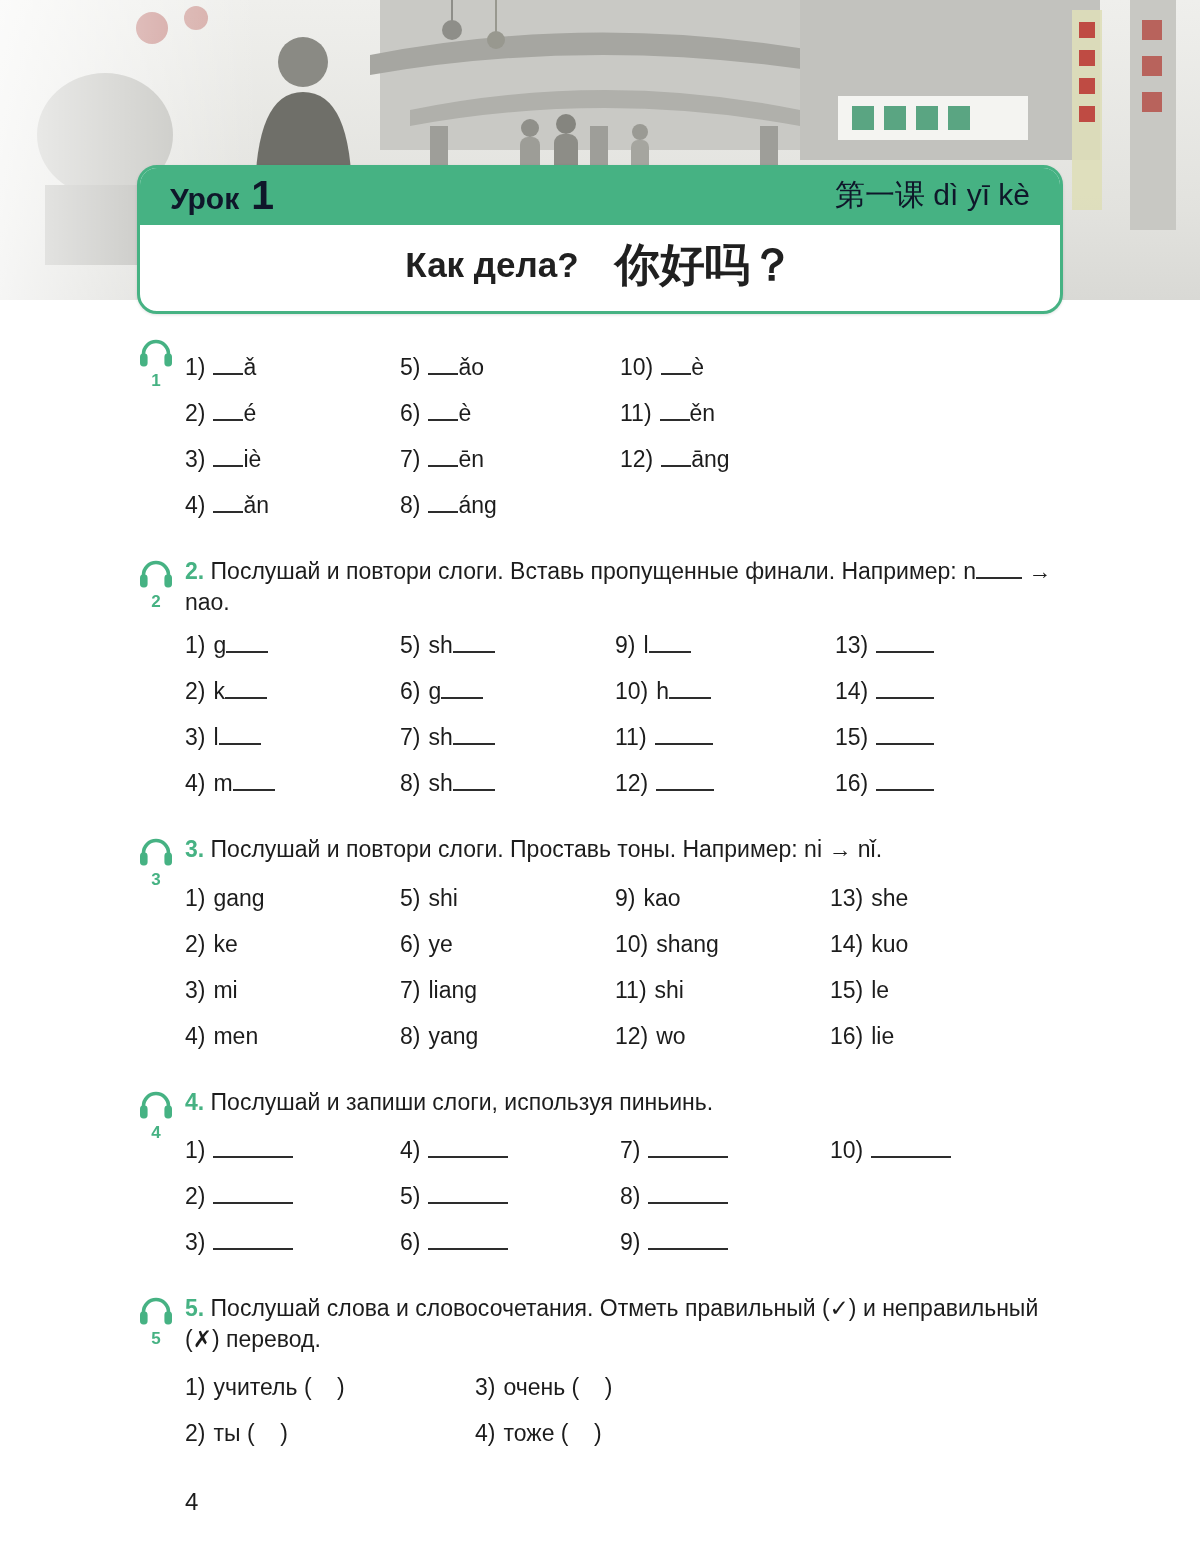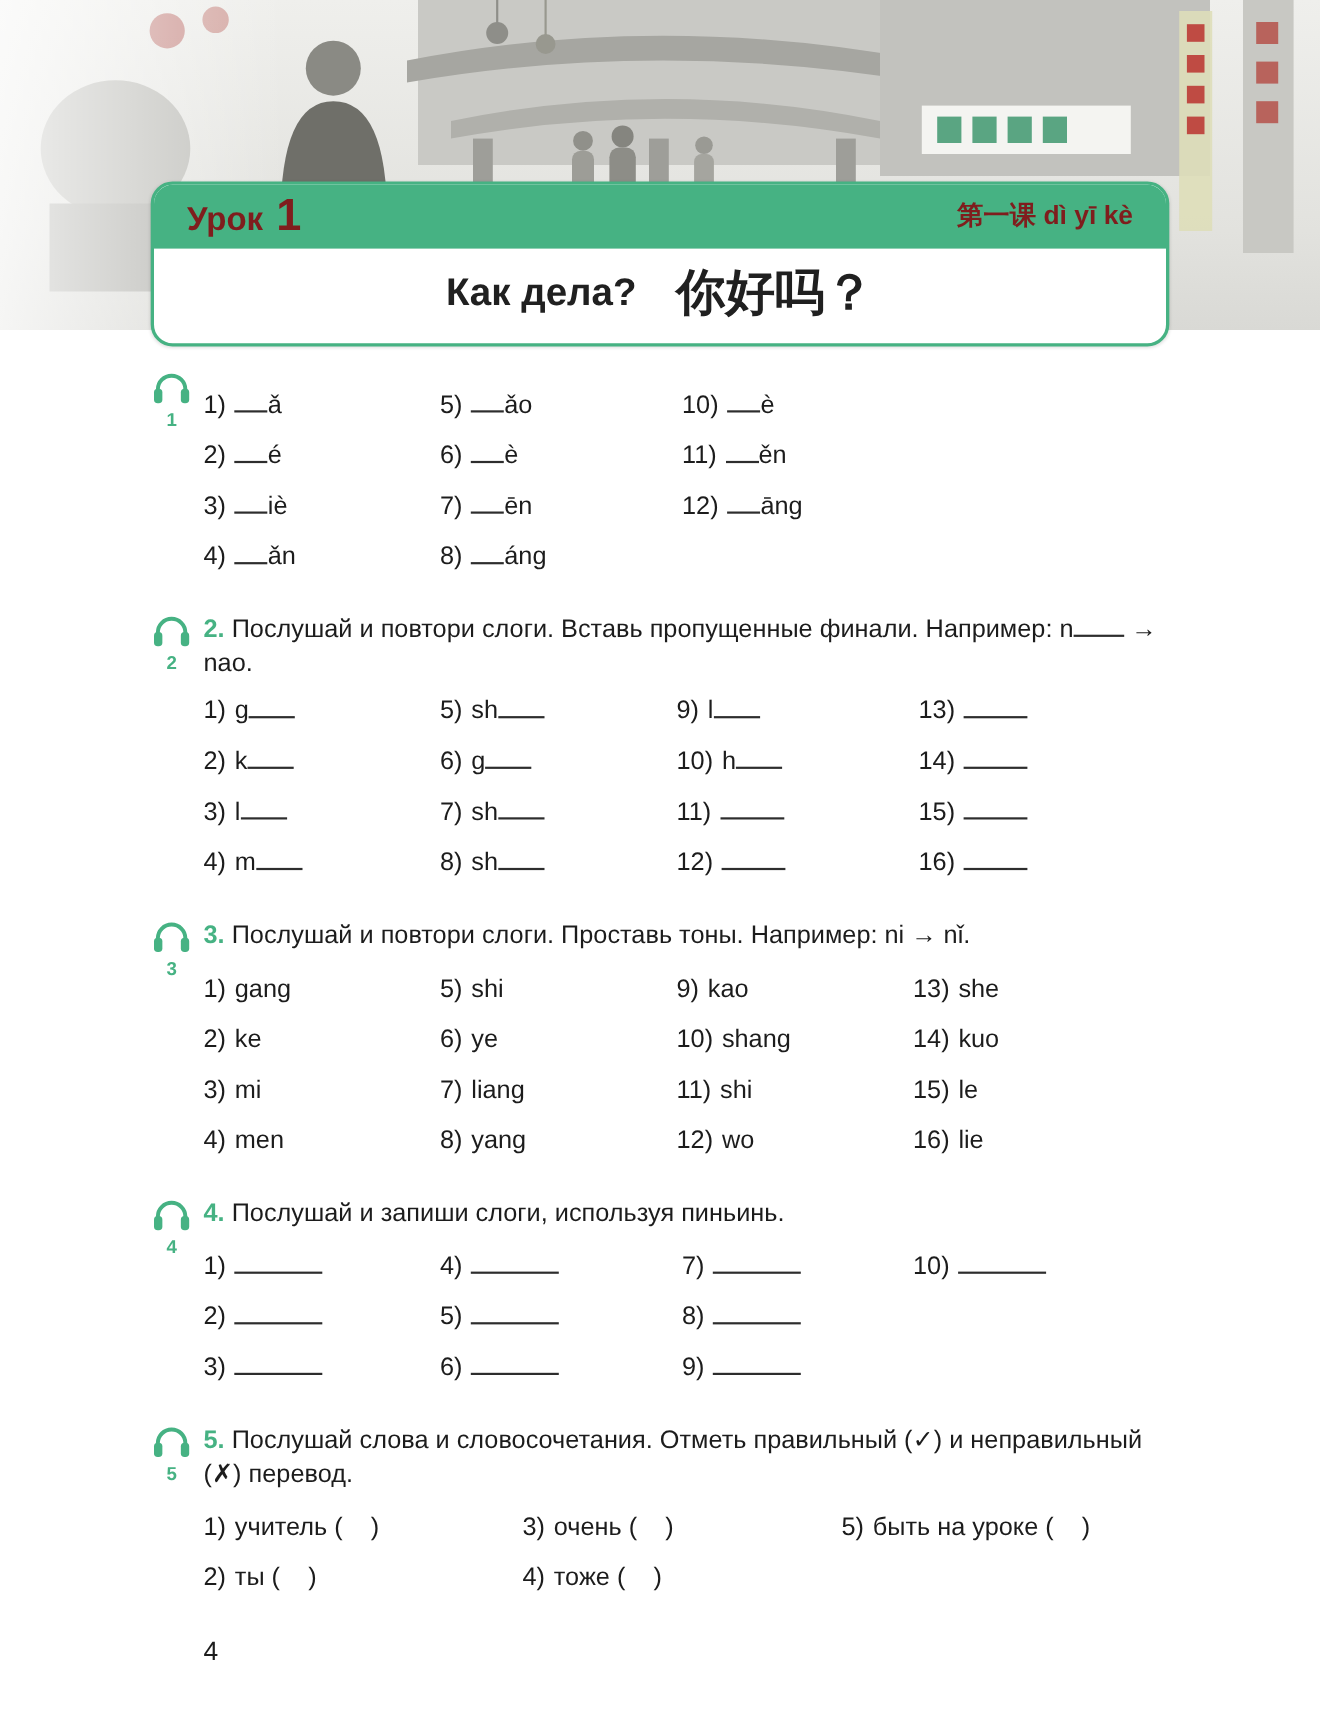--- a/index.html
+++ b/index.html
@@ -22,27 +22,27 @@
   .photo svg{display:block;}
 
   
   .header-box{
     position:absolute;top:165px;left:137px;width:926px;
     background:#fff;border:3px solid var(--green);border-radius:20px;
     overflow:hidden;z-index:5;
     box-shadow:0 1px 3px rgba(0,0,0,.12);
   }
   .header-bar{
-    background:var(--green);color:#7f1d1d;
+    background:var(--green);color:#0f172a;
     display:flex;justify-content:space-between;align-items:center;
     padding:7px 30px 9px 30px;
   }
   .lesson-left{font-weight:bold;font-size:30px;display:flex;align-items:baseline;}
   .lesson-number{font-size:41px;margin-left:12px;line-height:1;}
-  .lesson-zh{font-weight:bold;font-size:24px;}
+  .lesson-zh{font-weight:normal;font-size:30px;}
   .header-title{
     display:flex;justify-content:center;align-items:center;gap:36px;
     padding:10px 10px 16px 10px;font-weight:bold;color:#202020;
   }
   .title-ru{font-size:35px;}
   .title-zh{font-size:45px;}
   .title-py{font-size:35px;}
 
   
   .content{position:absolute;top:300px;left:0;width:1200px;padding:0 137px;}
@@ -242,20 +242,19 @@
             <rect x="3" y="15.5" width="7.6" height="13" rx="3.4" fill="#46b283"></rect>
             <rect x="27.4" y="15.5" width="7.6" height="13" rx="3.4" fill="#46b283"></rect>
           </svg><div class="track-num">5</div></div>
         <div class="ex-body">
           <p class="ex-heading"><span class="ex-num">5. </span>Послушай слова и словосочетания. Отметь правильный (✓) и неправильный (✗) перевод.</p>
           <div class="ex-grid" style="grid-template-rows: repeat(2, auto); grid-template-columns: 290px 290px 1fr;">
             <div class="item"><span class="item-label">1)</span>учитель <span class="parens">(&nbsp;&nbsp;&nbsp;&nbsp;)</span></div>
             <div class="item"><span class="item-label">2)</span>ты <span class="parens">(&nbsp;&nbsp;&nbsp;&nbsp;)</span></div>
             <div class="item"><span class="item-label">3)</span>очень <span class="parens">(&nbsp;&nbsp;&nbsp;&nbsp;)</span></div>
             <div class="item"><span class="item-label">4)</span>тоже <span class="parens">(&nbsp;&nbsp;&nbsp;&nbsp;)</span></div>
-            <div class="item"><span class="item-label">5)</span>быть на уроке <span class="parens">(&nbsp;&nbsp;&nbsp;&nbsp;)</span></div>
           </div>
         </div>
       </section>
     </main>
 
   <div class="page-num">4</div>
 </div>
 
 </body></html>

